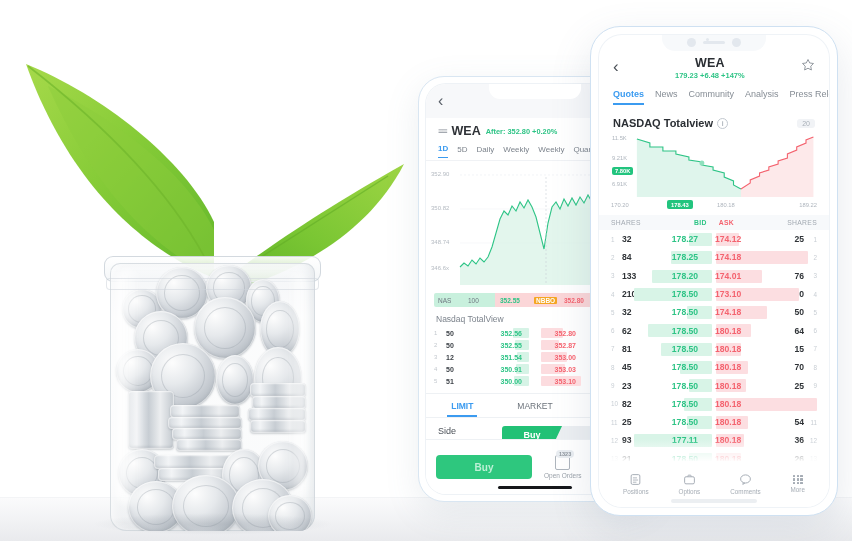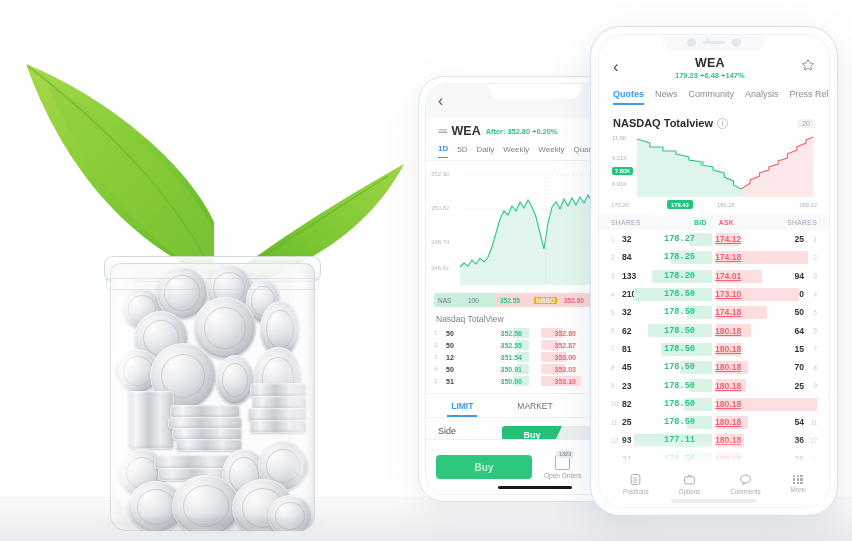--- a/index.html
+++ b/index.html
@@ -229,22 +229,22 @@
   }
   .ob-head .l{flex:1;}
   .ob-head .b{color:#2ec486;font-weight:700;}
   .ob-head .a{color:#f4636f;font-weight:700;margin-left:12px;}
   .ob-head .r{flex:1;text-align:right;}
   .ob-row{
     display:flex;align-items:center;height:18.3px;padding:0 12px;font-size:8.6px;position:relative;
   }
   .ob-row .i1{width:11px;color:#c8ced4;font-size:6.3px;}
   .ob-row .s1{width:42px;color:#2f3337;font-weight:700;}
-  .ob-row .bv{width:42px;text-align:left;color:#2ec486;font-weight:700;position:relative;z-index:3;font-family:Liberation Mono, monospace;}
-  .ob-row .av{width:46px;text-align:left;color:#f4636f;font-weight:700;padding-left:9px;position:relative;z-index:3;text-decoration:underline;}
+  .ob-row .bv{width:42px;text-align:center;color:#2ec486;font-weight:700;position:relative;z-index:3;}
+  .ob-row .av{width:46px;text-align:left;color:#f4636f;font-weight:700;padding-left:9px;position:relative;z-index:3;}
   .ob-row .s2{flex:1;text-align:right;color:#2f3337;font-weight:700;}
   .ob-row .i2{width:13px;text-align:right;color:#c8ced4;font-size:6.3px;}
   .ob-bbar{position:absolute;top:3px;height:13px;background:#d8f4e7;border-radius:1px;z-index:1;}
   .ob-abar{position:absolute;top:3px;height:13px;background:#fcdee1;border-radius:1px;z-index:1;}
   .ph-fade{
     position:absolute;left:0;right:0;bottom:46px;height:22px;z-index:6;
     background:linear-gradient(180deg,rgba(255,255,255,0),rgba(255,255,255,.96));
   }
   .ph-bottom{
     position:absolute;left:0;right:0;bottom:0;height:46px;background:#fff;
@@ -558,21 +558,21 @@
             <span class="s2">102</span>
             <span class="i2">2</span>
           </div>
           <div class="ob-row">
             <span class="ob-bbar" style="right:calc(50% + 2px);width:26%"></span>
             <span class="ob-abar" style="left:calc(50% + 2px);width:20%"></span>
             <span class="i1">3</span>
             <span class="s1">133</span>
             <span class="bv">178.20</span>
             <span class="av">174.01</span>
-            <span class="s2">94</span>
+            <span class="s2">76</span>
             <span class="i2">3</span>
           </div>
           <div class="ob-row">
             <span class="ob-bbar" style="right:calc(50% + 2px);width:34%"></span>
             <span class="ob-abar" style="left:calc(50% + 2px);width:36%"></span>
             <span class="i1">4</span>
             <span class="s1">210</span>
             <span class="bv">178.50</span>
             <span class="av">173.10</span>
             <span class="s2">100</span>

